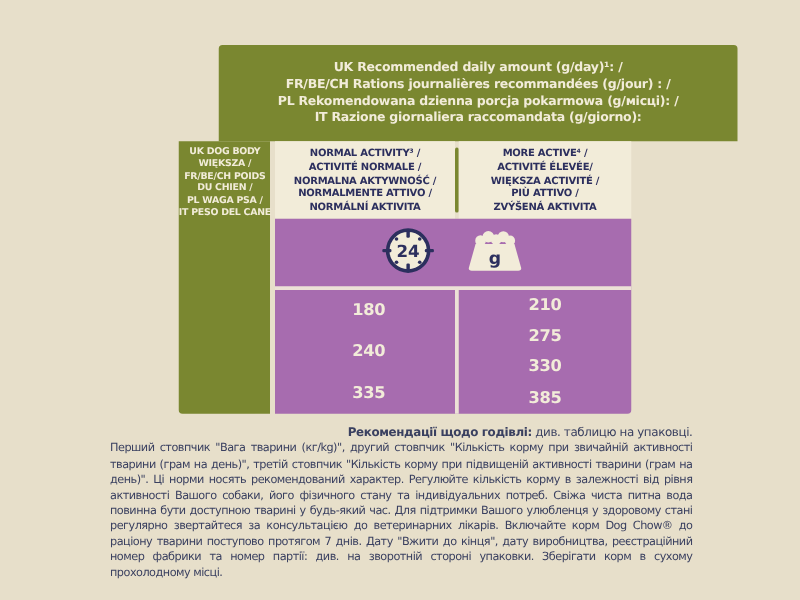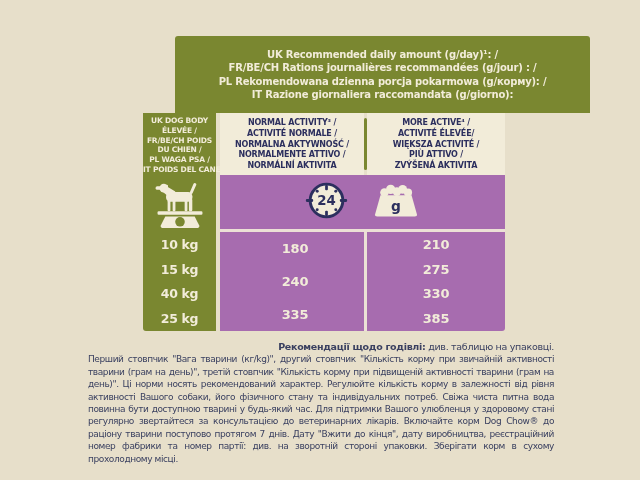--- a/index.html
+++ b/index.html
@@ -13,21 +13,21 @@
   .feeding-table{position:absolute;left:143px;top:36px;width:362px;height:295px;border-radius:3px;}
 
   
   .top-band{position:absolute;left:0;top:0;width:415px;height:77px;background:var(--olive);
     border-radius:3px 3px 0 0;display:flex;flex-direction:column;justify-content:center;align-items:center;margin-left:32px;}
   .top-band .tline{color:var(--cream);font-weight:bold;font-size:10px;line-height:13.5px;
     letter-spacing:-0.2px;white-space:nowrap;}
 
   
   .left-col{position:absolute;left:0;top:77px;width:73px;height:218px;background:var(--olive);
-    border-radius:0 0 0 3px;display:flex;flex-direction:column;}
+    border-radius:0 0 0 3px;display:flex;}
   .weight-header{height:62px;padding-top:3px;text-align:center;}
   .weight-header .whline{color:var(--cream);font-weight:bold;font-size:7.5px;line-height:9.8px;letter-spacing:-0.2px;white-space:nowrap;}
   .scale-box{height:57px;display:flex;align-items:center;justify-content:center;}
   .weight-rows{height:99px;display:flex;flex-direction:column;}
   .weight-rows .wcell{flex:1;display:flex;align-items:center;justify-content:center;
     color:var(--cream);font-weight:bold;font-size:12.5px;letter-spacing:-0.3px;}
 
   
   .col-header{position:absolute;top:77px;height:62px;background:var(--cream);padding-top:5px;text-align:center;}
   .col-header.normal{left:77px;width:144px;}
@@ -58,32 +58,32 @@
 </head>
 <body>
 
 <div class="page">
 
   <div class="feeding-table">
 
     <div class="top-band">
       <div class="tline">UK Recommended daily amount (g/day)¹: /</div>
       <div class="tline">FR/BE/CH Rations journalières recommandées (g/jour) : /</div>
-      <div class="tline">PL Rekomendowana dzienna porcja pokarmowa (g/корму): /</div>
+      <div class="tline">PL Rekomendowana dzienna porcja pokarmowa (g/місці): /</div>
       <div class="tline">IT Razione giornaliera raccomandata (g/giorno):</div>
     </div>
 
     <div class="left-col">
       <div class="weight-header">
         <div class="whline">UK DOG BODY</div>
-        <div class="whline">ÉLEVÉE /</div>
+        <div class="whline">WIĘKSZA /</div>
         <div class="whline">FR/BE/CH POIDS</div>
         <div class="whline">DU CHIEN /</div>
         <div class="whline">PL WAGA PSA /</div>
-        <div class="whline">IT POIDS DEL CANE</div>
+        <div class="whline">IT PESO DEL CANE</div>
       </div>
       <div class="scale-box">
         <svg width="56" height="48" viewBox="0 0 72 62" aria-hidden="true">
           <g style="fill:var(--cream)">
 
             <rect x="4.5" y="8" width="11" height="4.5" rx="2"></rect>
             <circle cx="15" cy="10.5" r="5.5"></circle>
             <rect x="16" y="6" width="4" height="8" rx="2" transform="rotate(18 18 10)"></rect>
             <polygon points="11,13 24,24 30,15 17,7"></polygon>
             <rect x="18" y="15.5" width="34" height="12.5" rx="5.5"></rect>

